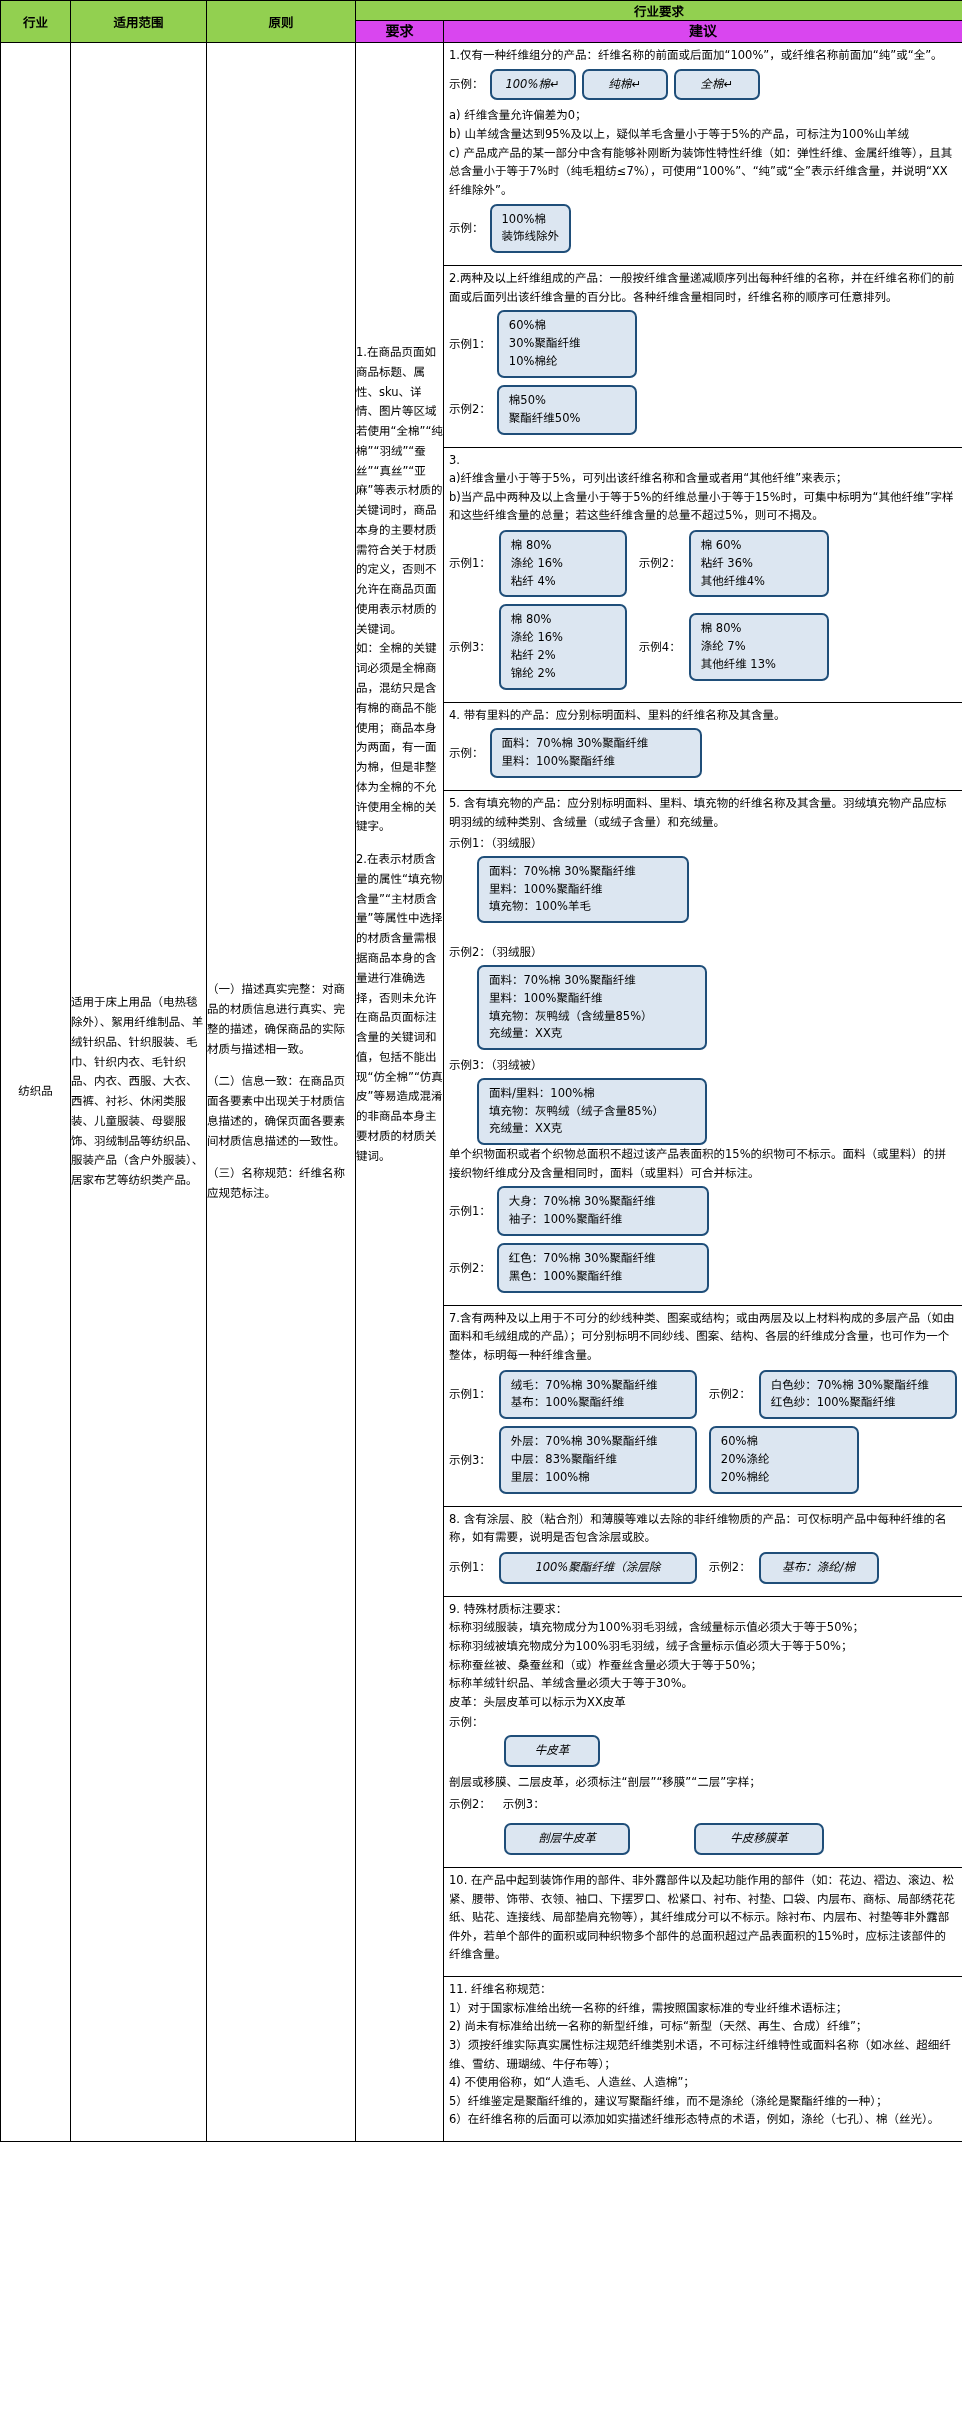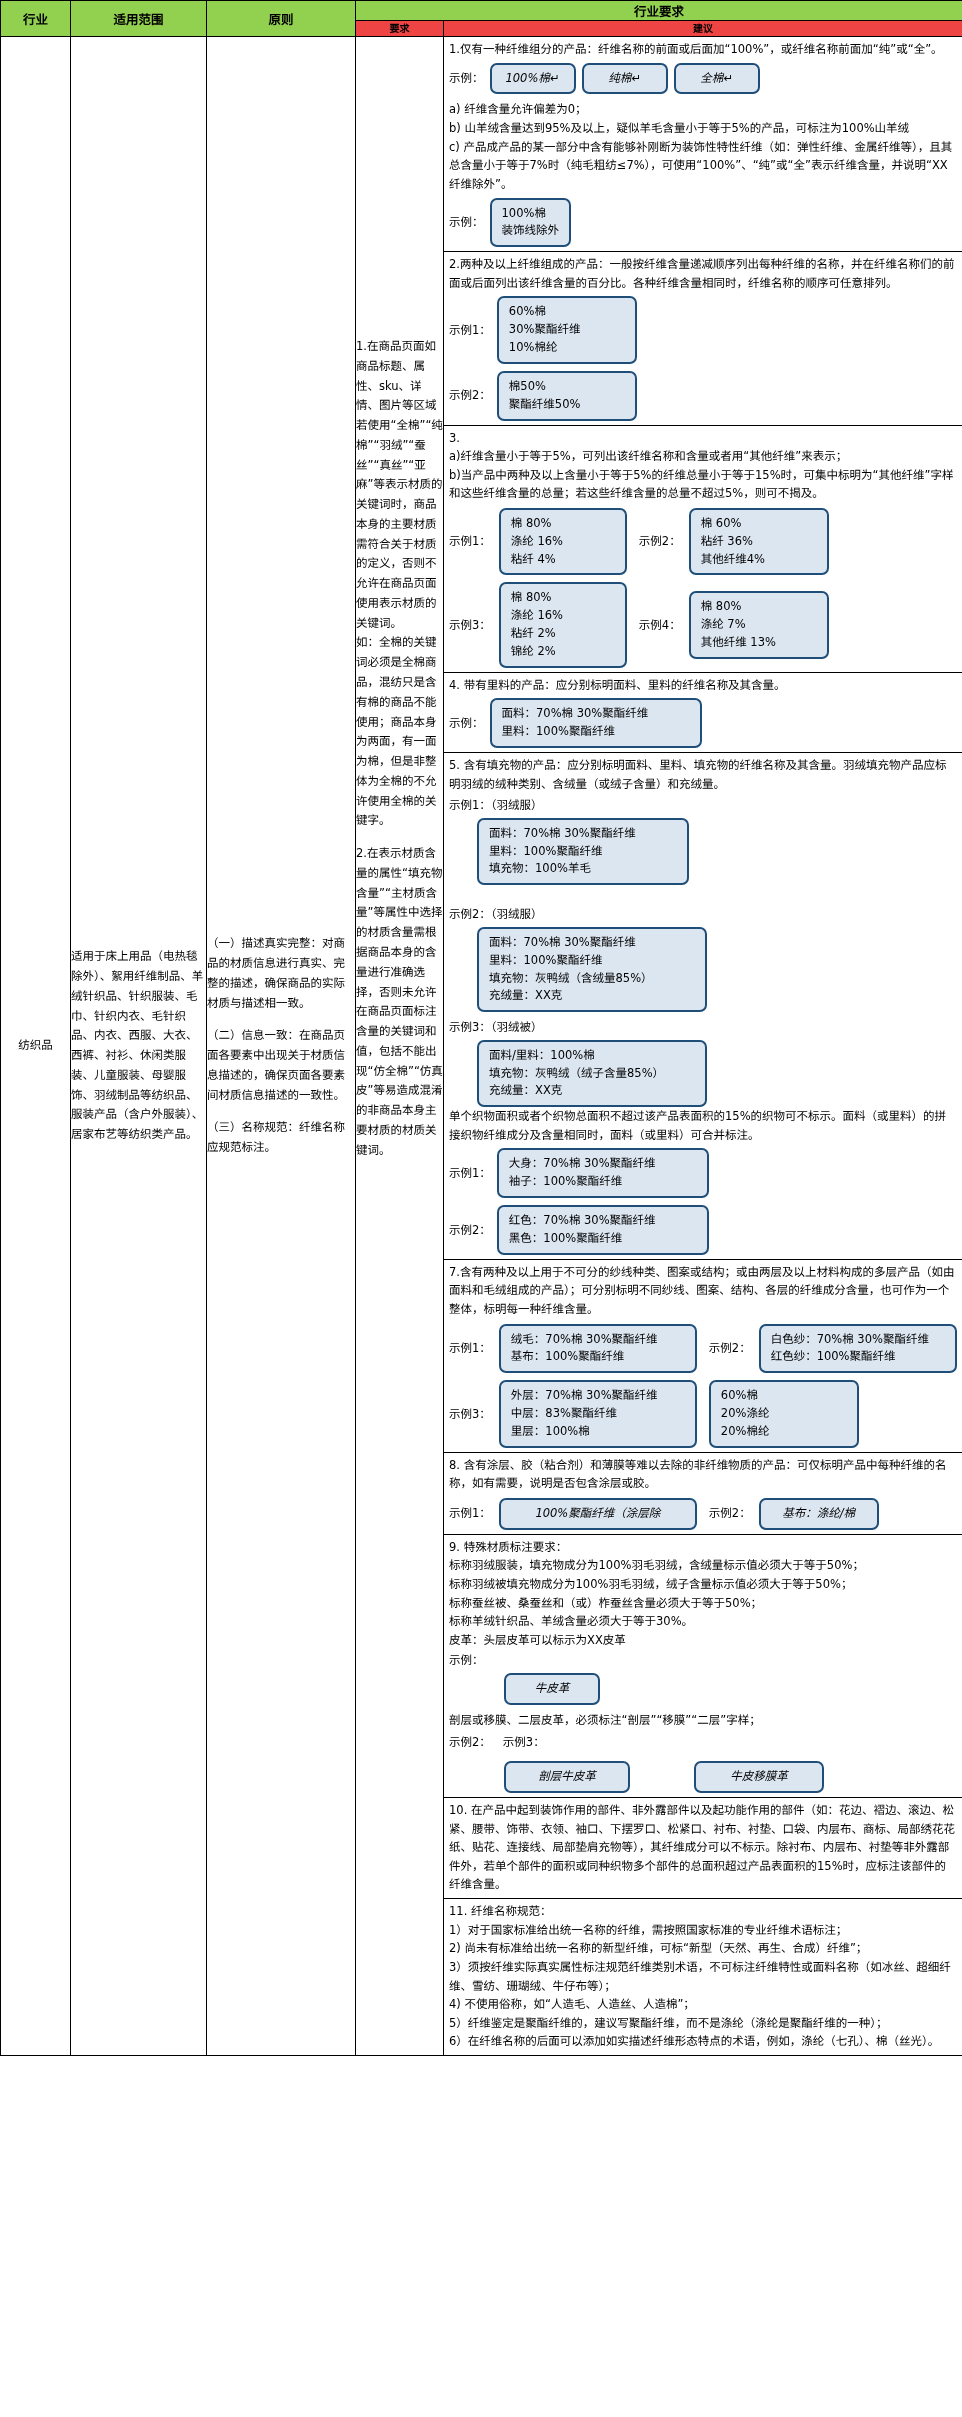--- a/index.html
+++ b/index.html
@@ -21,24 +21,24 @@
     table-layout:fixed;
   }
   table.grid > thead > tr > th,
   table.grid > tbody > tr > td{
     border:1px solid #000;
     vertical-align:top;
     padding:0;
   }
   
   .hdr-cell{
-    background:#ef4444;
+    background:#d946ef;
     text-align:center;
     font-weight:bold;
-    font-size:10px;
+    font-size:14px;
     line-height:1.5;
     padding:4px 2px;
     vertical-align:middle !important;
   }
   .hdr-span{
     background:#92d050;
     text-align:center;
     font-weight:bold;
     font-size:12.5px;
     padding:3px 2px;
@@ -66,21 +66,21 @@
   .c-scope{ vertical-align:middle !important; }
   .c-principle{ vertical-align:middle !important; }
   .c-require{ vertical-align:top; }
 
   .para{margin:0 0 0 0;}
   .para.gap{margin-top:13px;}
 
   
   .advice-block{
     border-bottom:1px solid #000;
-    padding:3px 5px 4px 5px;
+    padding:3px 5px 12px 5px;
     font-size:11.5px;
     line-height:1.62;
   }
   .advice-block:last-child{border-bottom:none;}
   .advice-block p{margin:0;}
 
   
   .ex-row{
     display:flex;
     align-items:center;

